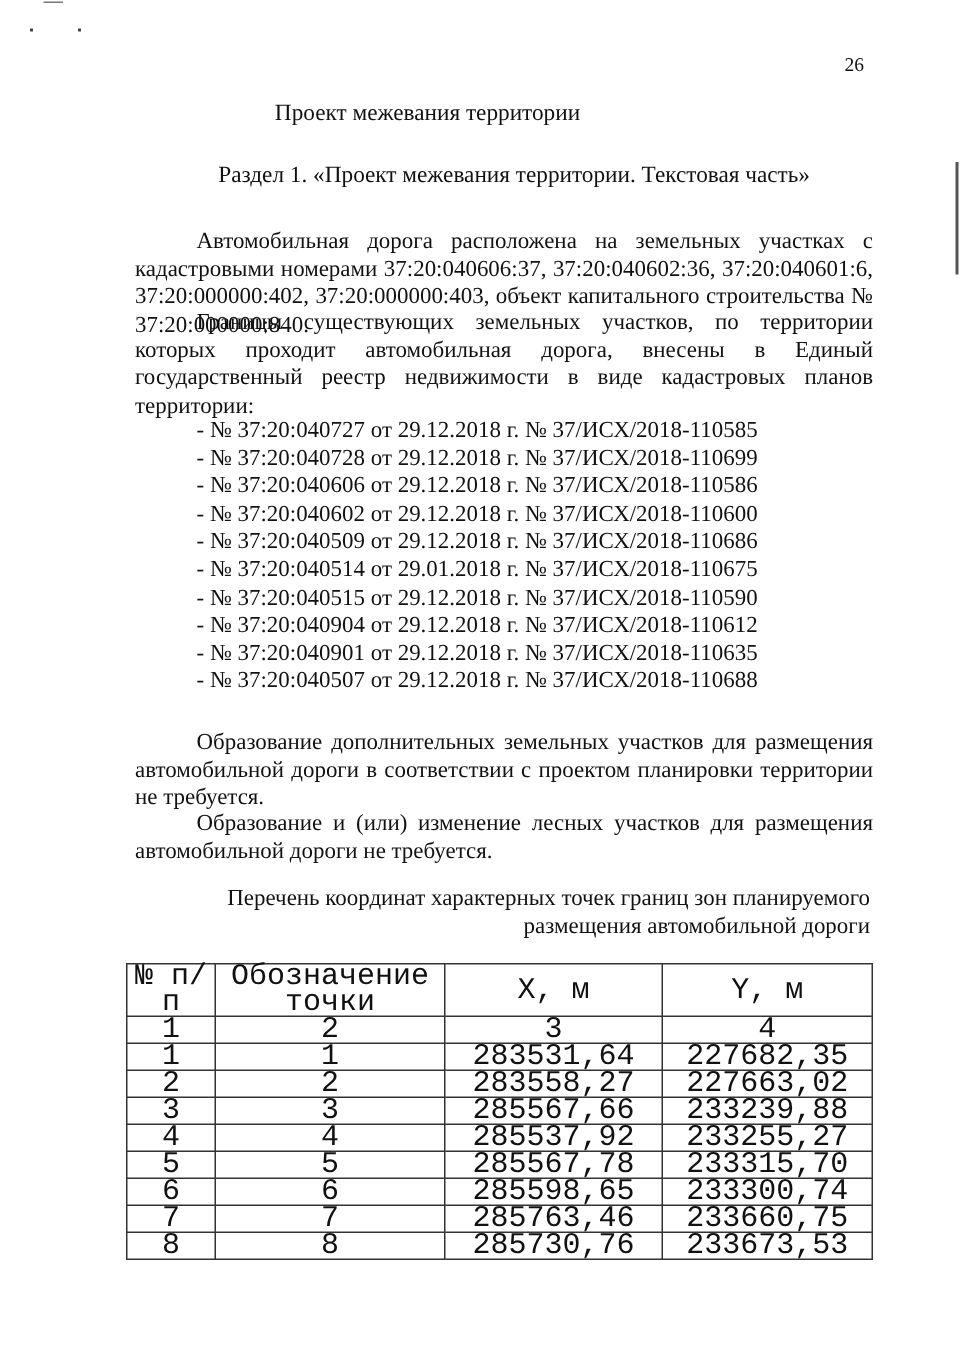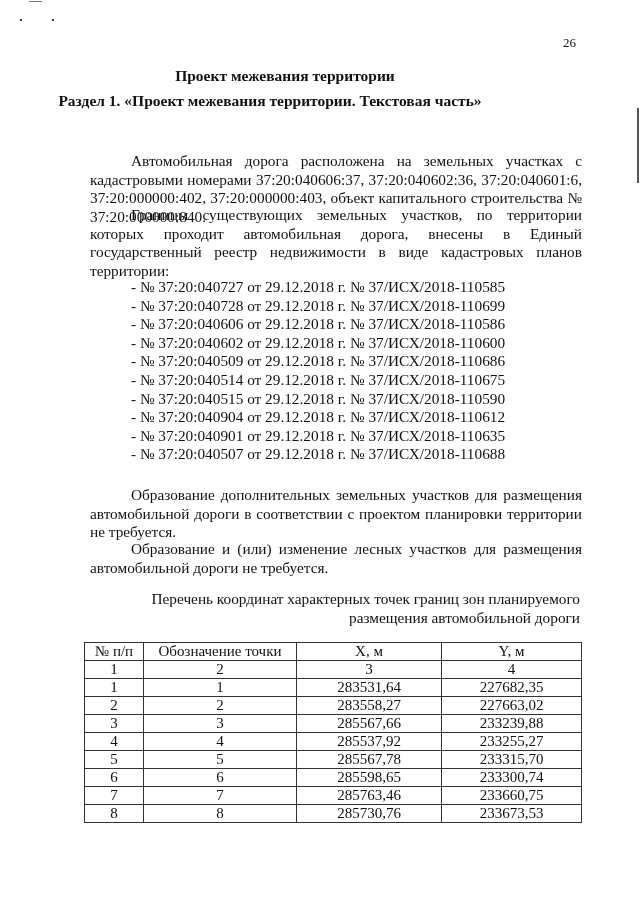--- a/index.html
+++ b/index.html
@@ -1,34 +1,34 @@
 <!DOCTYPE html>
 <html><head>
 <meta charset="utf-8">
 <style>
   html, body { margin: 0; padding: 0; background: #ffffff; }
   body { width: 640px; height: 905px; position: relative; overflow: hidden;
          font-family: "Liberation Serif", serif; color: #111; }
   .abs { position: absolute; }
   .page-num { left: 563px; top: 35px; font-size: 13px; }
-  .title { left: 0; width: 540px; text-align: center; font-weight: bold; font-size: 15.5px; }
+  .title { left: 0; width: 540px; text-align: center; font-weight: normal; font-size: 15.5px; }
   .t1 { top: 67px; padding-left: 30px; box-sizing: border-box; }
-  .t2 { top: 92px; padding-left: 0; box-sizing: border-box; }
+  .t2 { top: 108px; padding-left: 0; box-sizing: border-box; text-align: right; }
   .para { left: 90px; width: 492px; font-size: 15.3px; line-height: 18.6px; text-align: justify; }
   .para .indent { display: inline-block; width: 41px; }
   .p1 { top: 132px; margin-top: 20px; }
   .p2 { top: 206px; }
   .plist { left: 131px; top: 278px; font-size: 15.3px; line-height: 18.6px; }
   .p3 { top: 486px; }
   .p4 { top: 540px; }
   .caption { left: 120px; width: 460px; top: 590px; text-align: right; font-size: 15.3px; line-height: 18.6px; }
   .caption .l1 { display: block; }
   .caption .l2 { display: block; }
   table.coords { position: absolute; left: 84px; top: 642px; border-collapse: collapse;
-                 font-size: 15px; }
+                 font-size: 20px; font-family: Liberation Mono, monospace; }
   table.coords td, table.coords th { border: 1px solid #333; padding: 0; height: 17px;
                  text-align: center; font-weight: normal; line-height: 17px; }
   col.c1 { width: 59px; } col.c2 { width: 153px; } col.c3 { width: 145px; } col.c4 { width: 140px; }
   .mark { background: #777; }
   .dot { background: #444; width: 2px; height: 2px; }
   .rbar { left: 637px; top: 108px; width: 2px; height: 75px; background: #555; }
 </style>
 </head>
 <body>
 
@@ -45,21 +45,21 @@
 <div class="abs para p1"><span class="indent"></span><span>Автомобильная дорога расположена на земельных участках с кадастровыми номерами 37:20:040606:37, 37:20:040602:36, 37:20:040601:6, 37:20:000000:402, 37:20:000000:403, объект капитального строительства № 37:20:000000:840.</span></div>
 
 <div class="abs para p2"><span class="indent"></span><span>Границы существующих земельных участков, по территории которых проходит автомобильная дорога, внесены в Единый государственный реестр недвижимости в виде кадастровых планов территории:</span></div>
 
 <div class="abs plist">
   <div>- № 37:20:040727 от 29.12.2018 г. № 37/ИСХ/2018-110585</div>
   <div>- № 37:20:040728 от 29.12.2018 г. № 37/ИСХ/2018-110699</div>
   <div>- № 37:20:040606 от 29.12.2018 г. № 37/ИСХ/2018-110586</div>
   <div>- № 37:20:040602 от 29.12.2018 г. № 37/ИСХ/2018-110600</div>
   <div>- № 37:20:040509 от 29.12.2018 г. № 37/ИСХ/2018-110686</div>
-  <div>- № 37:20:040514 от 29.12.2018 г. № 37/ИСХ/2018-110675</div>
+  <div>- № 37:20:040514 от 29.01.2018 г. № 37/ИСХ/2018-110675</div>
   <div>- № 37:20:040515 от 29.12.2018 г. № 37/ИСХ/2018-110590</div>
   <div>- № 37:20:040904 от 29.12.2018 г. № 37/ИСХ/2018-110612</div>
   <div>- № 37:20:040901 от 29.12.2018 г. № 37/ИСХ/2018-110635</div>
   <div>- № 37:20:040507 от 29.12.2018 г. № 37/ИСХ/2018-110688</div>
 </div>
 
 <div class="abs para p3"><span class="indent"></span><span>Образование дополнительных земельных участков для размещения автомобильной дороги в соответствии с проектом планировки территории не требуется.</span></div>
 
 <div class="abs para p4"><span class="indent"></span><span>Образование и (или) изменение лесных участков для размещения автомобильной дороги не требуется.</span></div>
 

